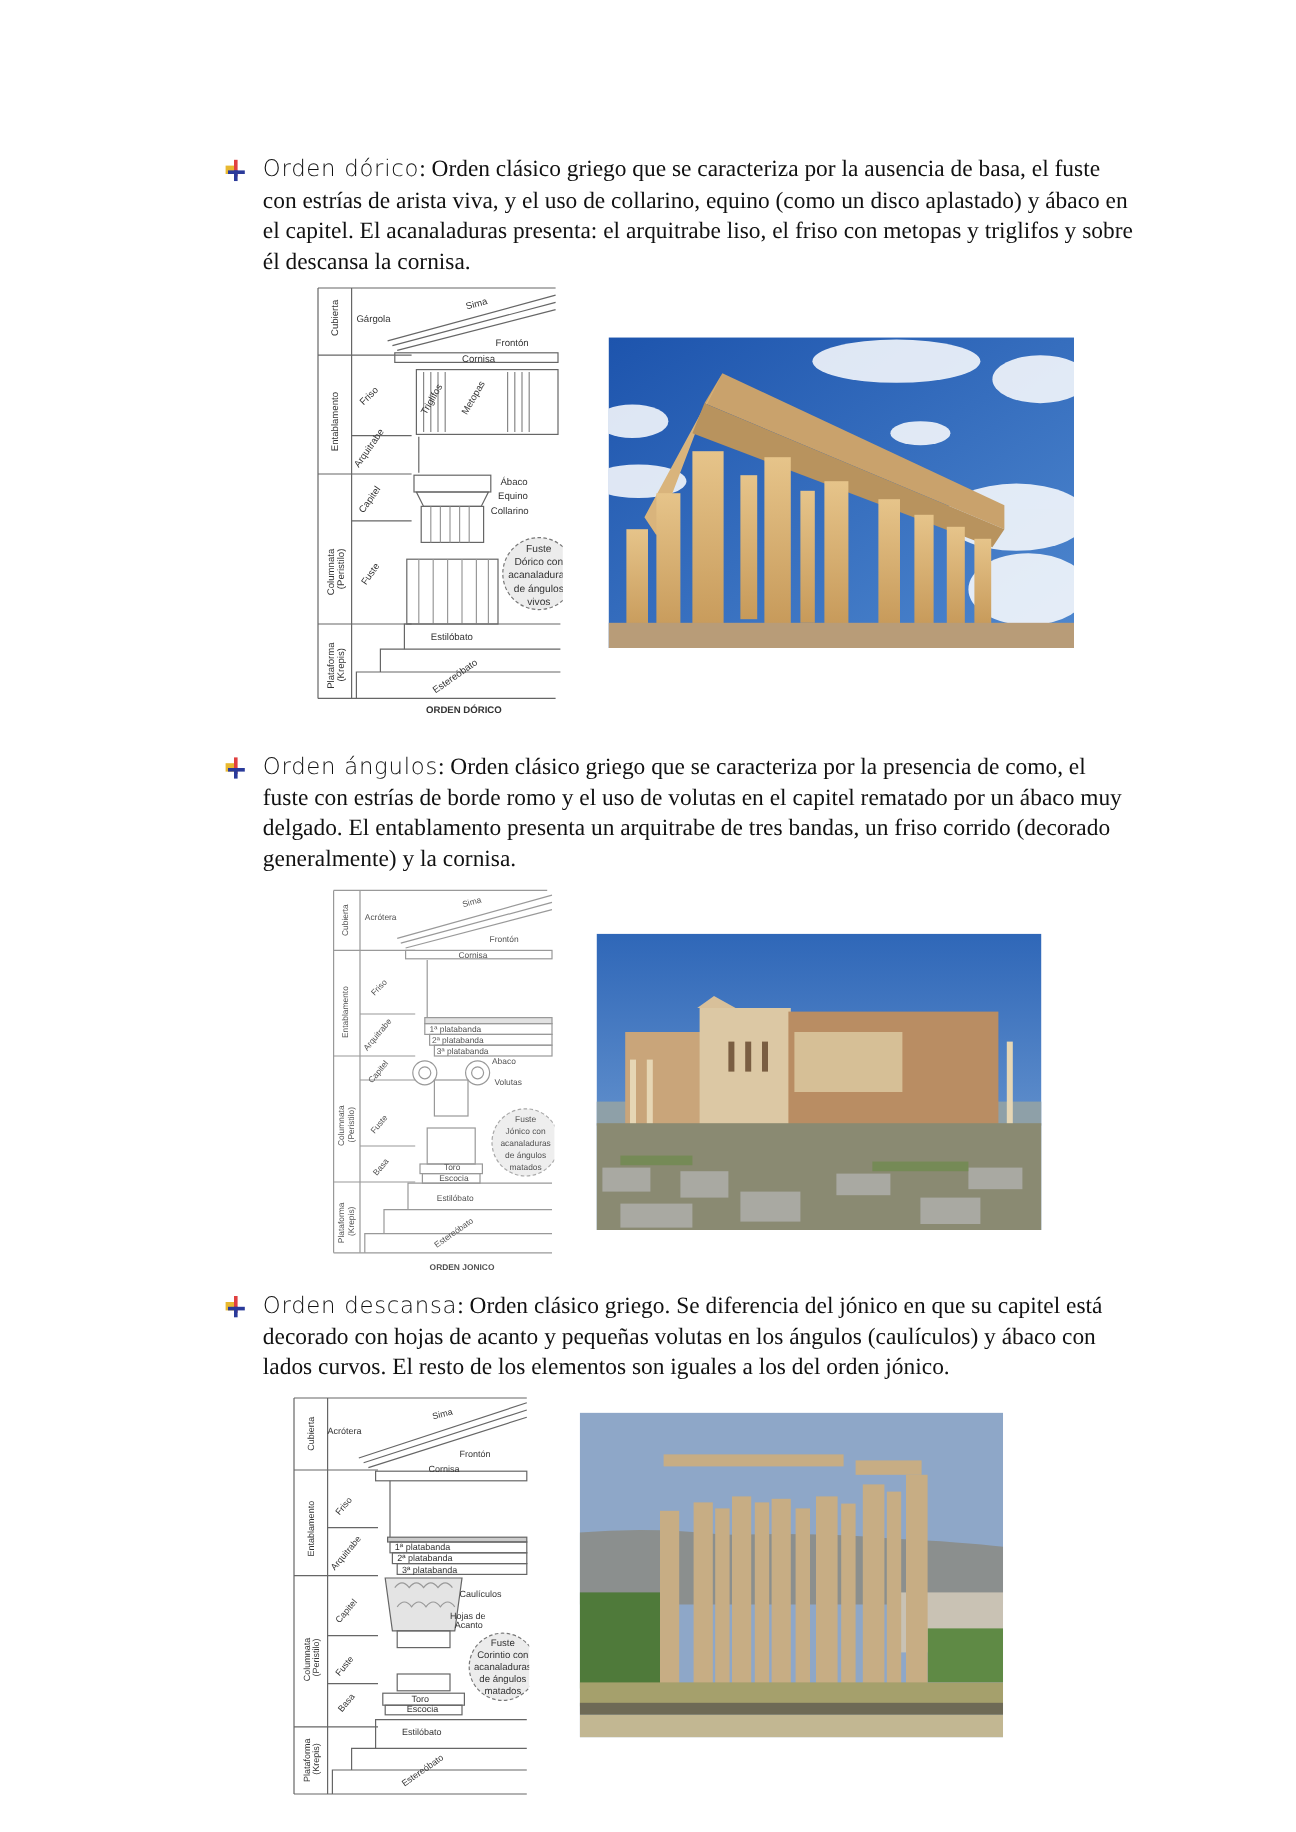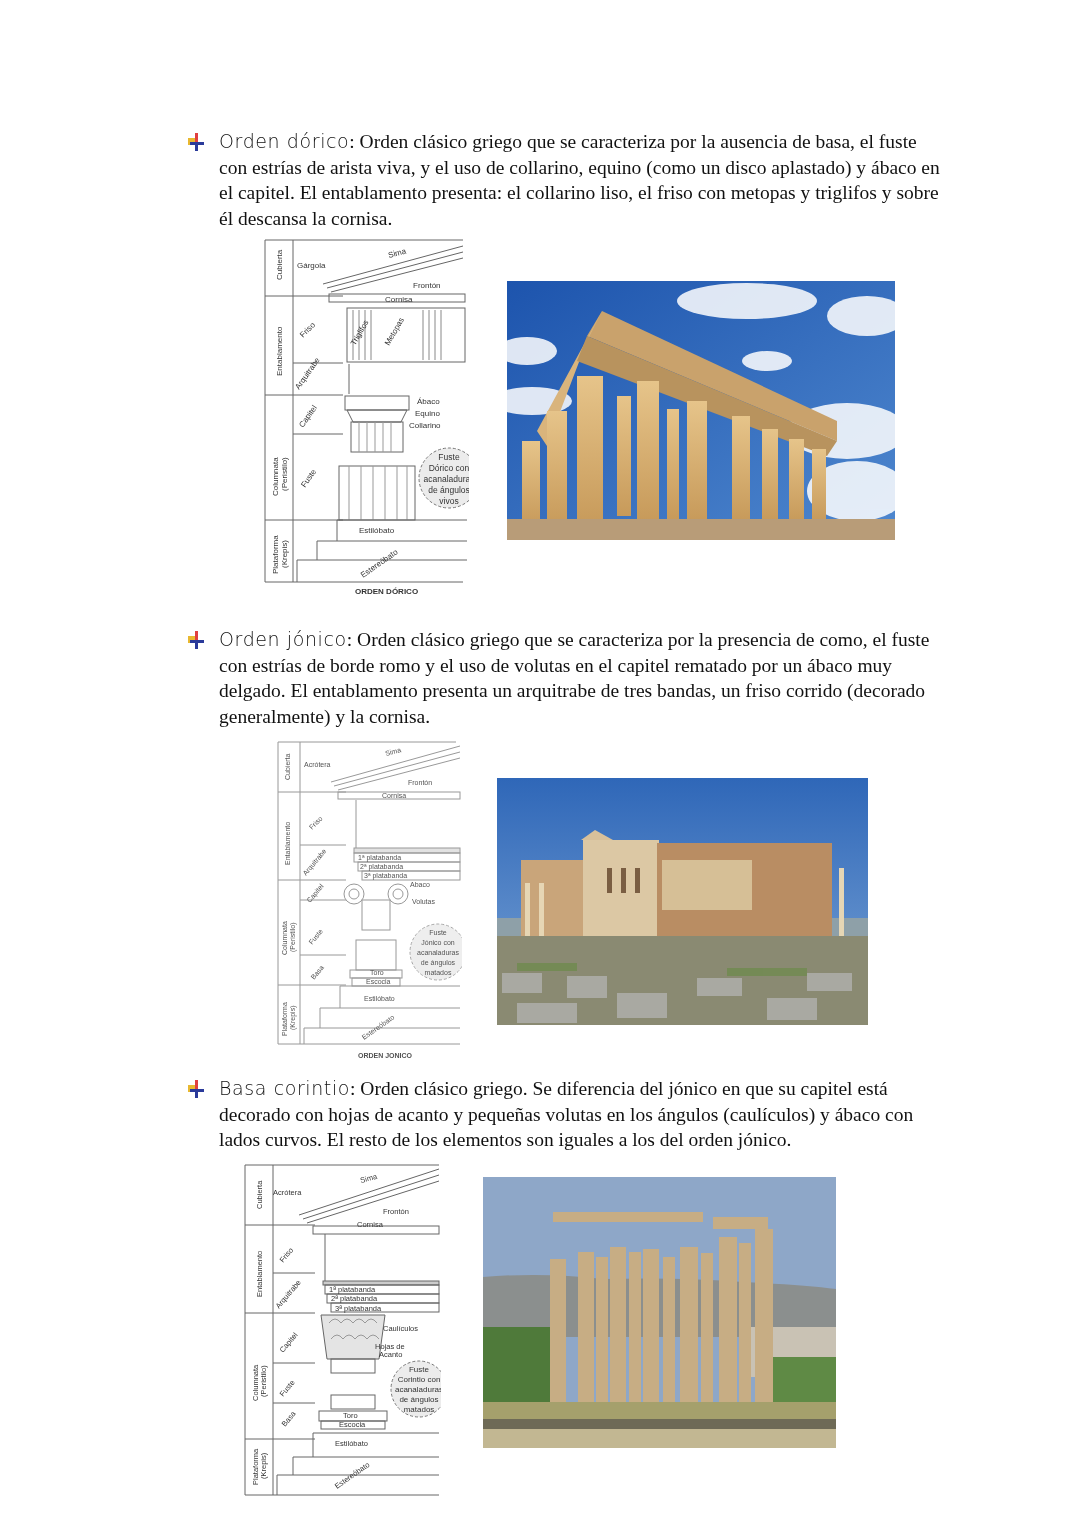--- a/index.html
+++ b/index.html
@@ -19,21 +19,21 @@
 <body>
 
 <div class="section" style="top:129px;">
   <div class="para">
     <svg class="bullet" viewBox="0 0 20 18">
       <rect x="2" y="5" width="9" height="7" fill="#e8b830"></rect>
       <rect x="9" y="0" width="3" height="14" fill="#e04040"></rect>
       <rect x="4" y="9" width="14" height="3" fill="#2a3a9a"></rect>
       <rect x="9" y="9" width="3" height="9" fill="#2a3a9a"></rect>
     </svg>
-    <span class="term">Orden dórico</span><span>:</span><span class="desc"> Orden clásico griego que se caracteriza por la ausencia de basa, el fuste con estrías de arista viva, y el uso de collarino, equino (como un disco aplastado) y ábaco en el capitel. El entablamento presenta: el collarino liso, el friso con metopas y triglifos y sobre él descansa la cornisa.</span>
+    <span class="term">Orden dórico</span><span>:</span><span class="desc"> Orden clásico griego que se caracteriza por la ausencia de basa, el fuste con estrías de arista viva, y el uso de collarino, equino (como un disco aplastado) y ábaco en el capitel. El acanaladuras presenta: el arquitrabe liso, el friso con metopas y triglifos y sobre él descansa la cornisa.</span>
   </div>
 </div>
 
 <div class="diagram" style="left:263px; top:238px; width:206px; height:362px;">
   <svg width="206" height="362" viewBox="0 0 206 362">
     <g stroke="#666" stroke-width="1" fill="none">
       <line x1="2" y1="2" x2="2" y2="344"></line>
         <line x1="30" y1="2" x2="30" y2="344"></line>
       <line x1="2" y1="2" x2="200" y2="2"></line>
       <line x1="2" y1="58" x2="80" y2="58"></line>
@@ -165,21 +165,21 @@
 </div>
 
 <div class="section" style="top:627px;">
   <div class="para">
     <svg class="bullet" viewBox="0 0 20 18">
       <rect x="2" y="5" width="9" height="7" fill="#e8b830"></rect>
       <rect x="9" y="0" width="3" height="14" fill="#e04040"></rect>
       <rect x="4" y="9" width="14" height="3" fill="#2a3a9a"></rect>
       <rect x="9" y="9" width="3" height="9" fill="#2a3a9a"></rect>
     </svg>
-    <span class="term">Orden jónico</span><span>:</span><span class="desc"> Orden clásico griego que se caracteriza por la presencia de como, el fuste con estrías de borde romo y el uso de volutas en el capitel rematado por un ábaco muy delgado. El entablamento presenta un arquitrabe de tres bandas, un friso corrido (decorado generalmente) y la cornisa.</span>
+    <span class="term">Orden ángulos</span><span>:</span><span class="desc"> Orden clásico griego que se caracteriza por la presencia de como, el fuste con estrías de borde romo y el uso de volutas en el capitel rematado por un ábaco muy delgado. El entablamento presenta un arquitrabe de tres bandas, un friso corrido (decorado generalmente) y la cornisa.</span>
   </div>
 </div>
 
 <div class="diagram" style="left:276px; top:740px; width:186px; height:324px; opacity:0.85;">
   <svg width="186" height="324" viewBox="0 0 186 324">
     <g stroke="#888" stroke-width="1" fill="none">
       <line x1="2" y1="2" x2="2" y2="304"></line>
         <line x1="24" y1="2" x2="24" y2="304"></line>
       <line x1="2" y1="2" x2="180" y2="2"></line>
       <line x1="2" y1="52" x2="70" y2="52"></line>
@@ -291,21 +291,21 @@
 </div>
 
 <div class="section" style="top:1076px;">
   <div class="para">
     <svg class="bullet" viewBox="0 0 20 18">
       <rect x="2" y="5" width="9" height="7" fill="#e8b830"></rect>
       <rect x="9" y="0" width="3" height="14" fill="#e04040"></rect>
       <rect x="4" y="9" width="14" height="3" fill="#2a3a9a"></rect>
       <rect x="9" y="9" width="3" height="9" fill="#2a3a9a"></rect>
     </svg>
-    <span class="term">Basa corintio</span><span>:</span><span class="desc"> Orden clásico griego. Se diferencia del jónico en que su capitel está decorado con hojas de acanto y pequeñas volutas en los ángulos (caulículos) y ábaco con lados curvos. El resto de los elementos son iguales a los del orden jónico.</span>
+    <span class="term">Orden descansa</span><span>:</span><span class="desc"> Orden clásico griego. Se diferencia del jónico en que su capitel está decorado con hojas de acanto y pequeñas volutas en los ángulos (caulículos) y ábaco con lados curvos. El resto de los elementos son iguales a los del orden jónico.</span>
   </div>
 </div>
 
 <div class="diagram" style="left:243px; top:1163px; width:198px; height:336px;">
   <svg width="198" height="336" viewBox="0 0 198 336">
     <g stroke="#666" stroke-width="1" fill="none">
       <line x1="2" y1="2" x2="2" y2="332"></line>
         <line x1="30" y1="2" x2="30" y2="332"></line>
       <line x1="2" y1="2" x2="196" y2="2"></line>
       <line x1="2" y1="62" x2="72" y2="62"></line>

